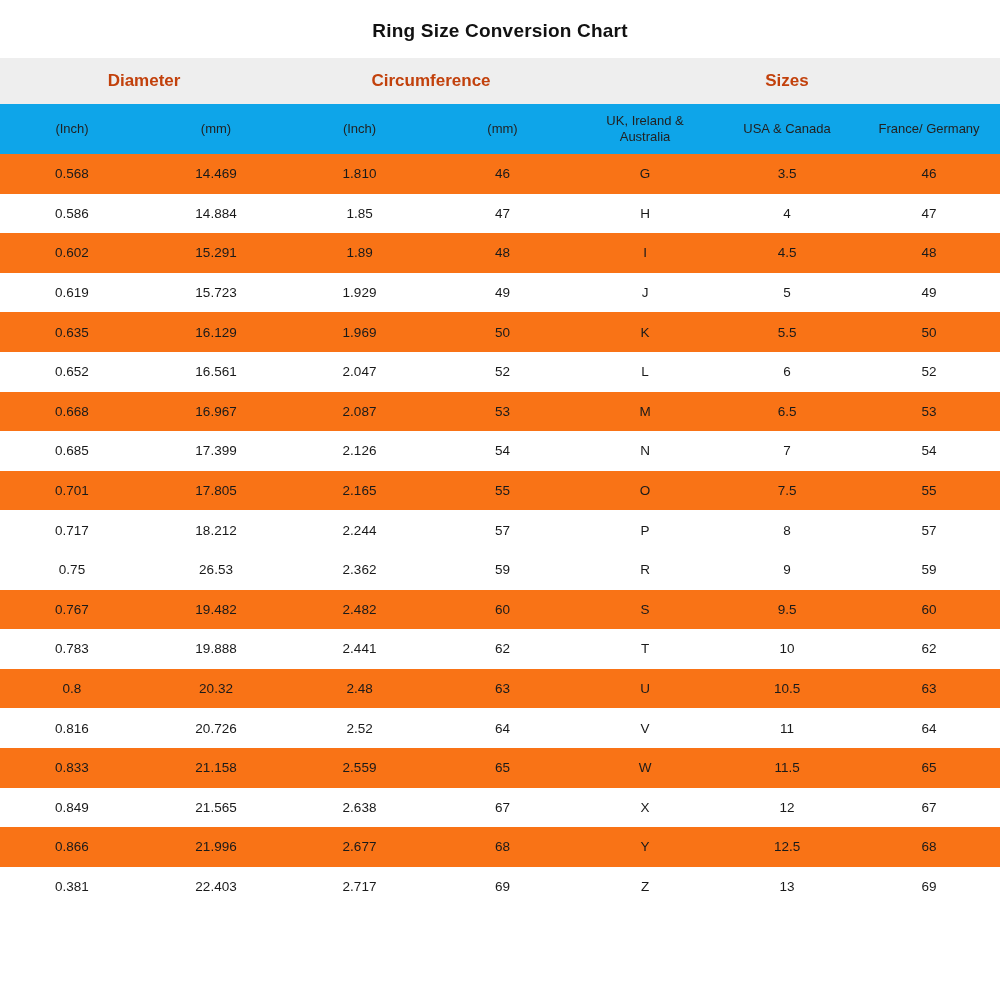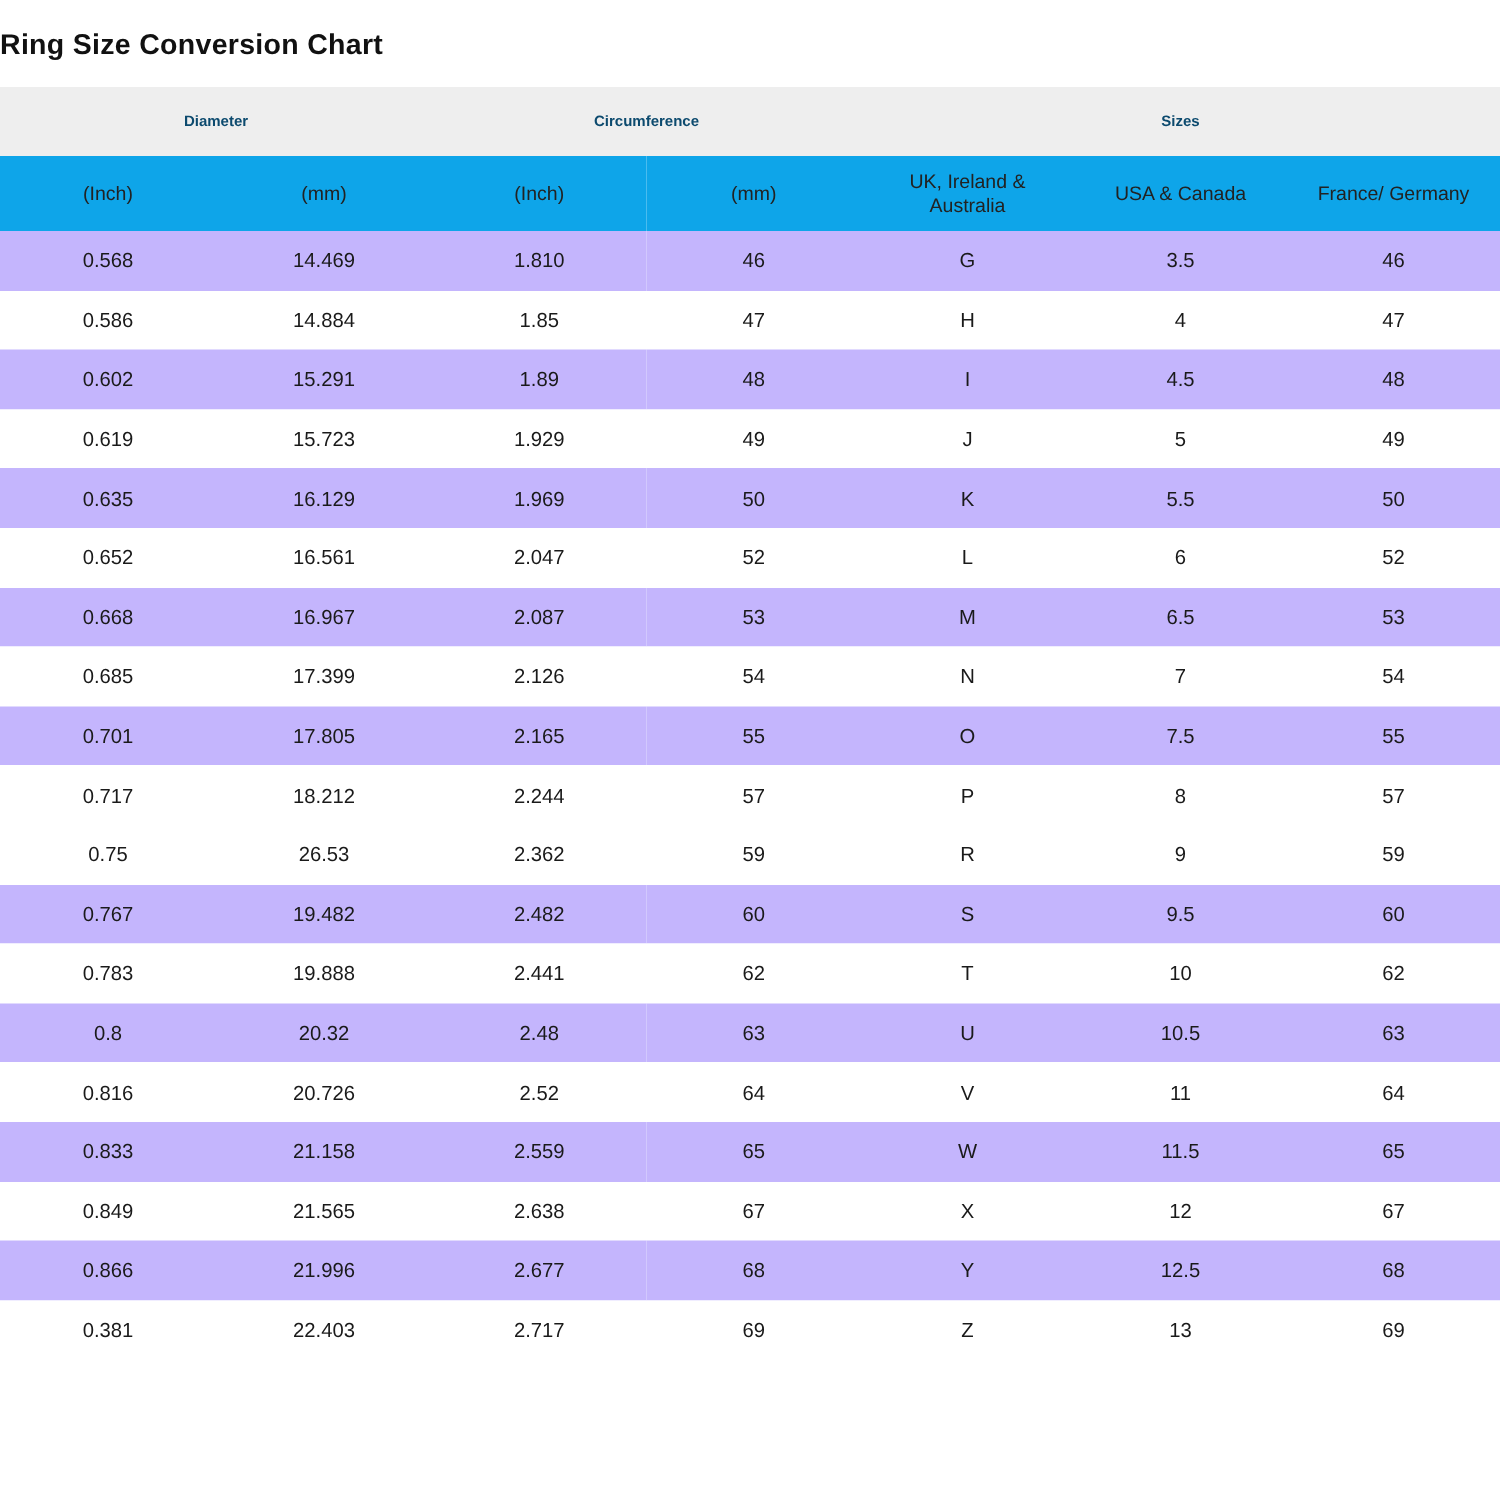--- a/index.html
+++ b/index.html
@@ -12,21 +12,21 @@
     height: 1000px;
     font-family: "Liberation Sans", sans-serif;
     color: #1a1a1a;
     overflow: hidden;
   }
   .page {
     width: 1000px;
     box-sizing: border-box;
   }
   .chart-title {
-    text-align: left;
+    text-align: center;
     font-size: 19px;
     font-weight: bold;
     color: #111111;
     padding: 20px 0 16px 0;
     letter-spacing: 0.2px;
   }
   table.conv {
     width: 1000px;
     border-collapse: collapse;
     table-layout: fixed;
@@ -44,23 +44,23 @@
   col.c3 { width: 143px; }
   col.c4 { width: 142px; }
   col.c5 { width: 142px; }
   col.c6 { width: 142px; }
 
   tr.group-row {
     background: #eeeeee;
     height: 46px;
   }
   tr.group-row th {
-    font-size: 10px;
+    font-size: 17px;
     font-weight: bold;
-    color: #0c4a6e;
+    color: #c2410c;
     height: 46px;
   }
   tr.sub-row {
     background: #0ea5e9;
     height: 50px;
   }
   tr.sub-row th {
     font-size: 13px;
     color: #222222;
     height: 50px;
@@ -69,21 +69,21 @@
   }
   tr.data-row {
     height: 39.6px;
   }
   tr.data-row td {
     font-size: 13.5px;
     color: #1a1a1a;
     height: 39.6px;
   }
   tr.shade {
-    background: #c4b5fd;
+    background: #f97316;
   }
   tr.plain {
     background: #ffffff;
     margin-top: 29px;
   }
 </style>
 </head>
 <body>
 
 <div class="page">

